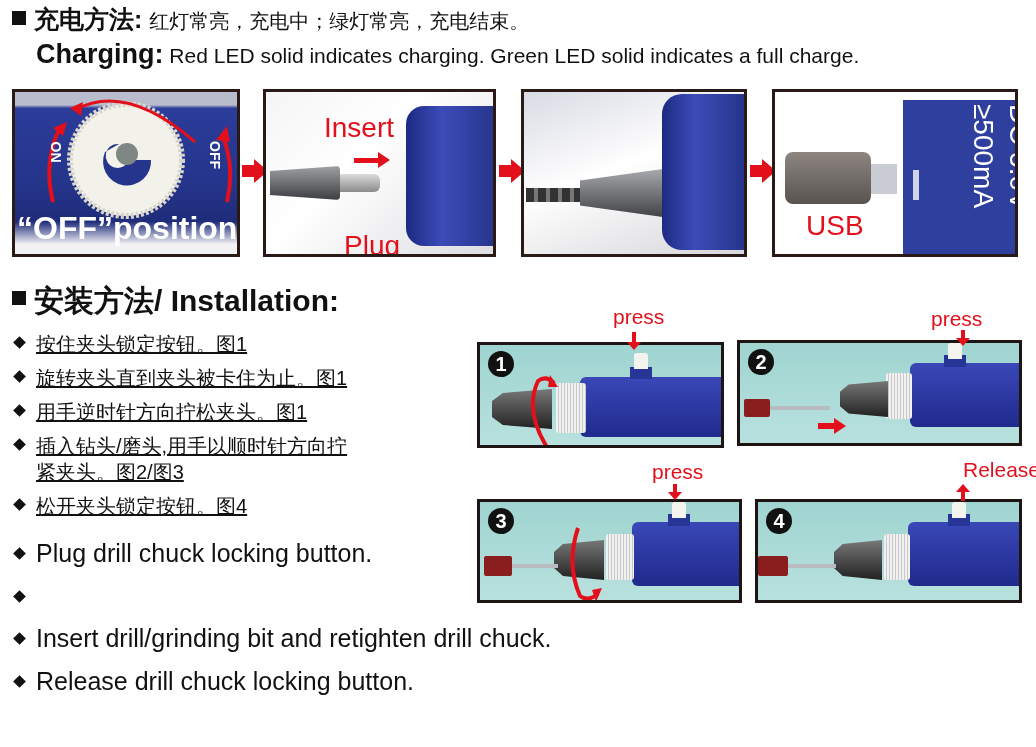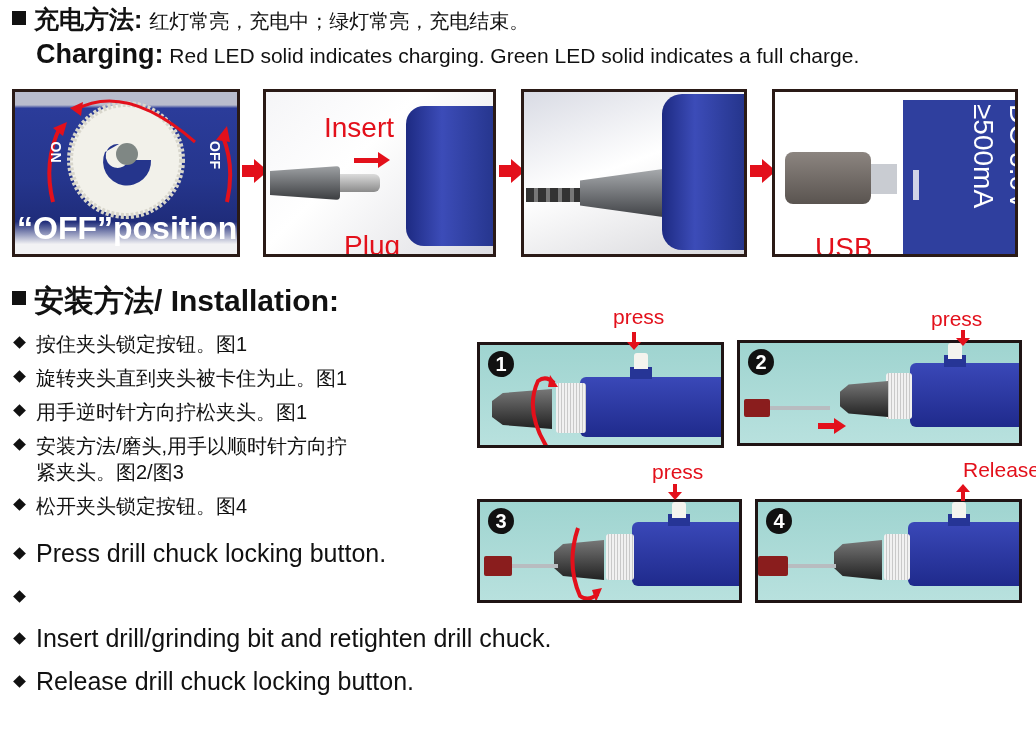--- a/index.html
+++ b/index.html
@@ -24,21 +24,21 @@
   .arrow-right { position:absolute; width:0; height:0; border-top:12px solid transparent; border-bottom:12px solid transparent; border-left:14px solid #e3101b; }
   .arrow-right::before { content:""; position:absolute; left:-26px; top:-6px; width:12px; height:12px; background:#e3101b; }
 
   .red-label { color:#e3101b; font-size:28px; position:absolute; white-space:nowrap; }
   .white-label { color:#ffffff; font-size:32px; position:absolute; white-space:nowrap; }
 
   
   .sec2 { left:12px; top:282px; font-size:30px; font-weight:bold; white-space:nowrap; line-height:38px; }
   .sec2 .sq { display:inline-block; width:14px; height:14px; background:#111; margin-right:8px; vertical-align:6px; }
   .list-cn { left:12px; top:327px; font-size:20px; line-height:34px; }
-  .list-cn .item { white-space:nowrap; }
+  .list-cn .item { white-space:nowrap;text-decoration:underline; }
   .list-cn .cont { padding-left:24px; margin-top:-8px; }
   .list-en { left:12px; top:532px; font-size:25px; line-height:42.5px; }
   .list-en .item { white-space:nowrap; }
   .dia { display:inline-block; width:9px; height:9px; background:#111; transform:rotate(45deg); margin-right:12px; vertical-align:4px; margin-left:3px; }
 
   .step { position:absolute; border:3px solid #1f1414; box-sizing:border-box; overflow:hidden; background:linear-gradient(#9fd4d0, #b8e1de); }
   .s1 { left:477px; top:342px; width:247px; height:106px; }
   .s2 { left:737px; top:340px; width:285px; height:106px; }
   .s3 { left:477px; top:499px; width:265px; height:104px; }
   .s4 { left:755px; top:499px; width:267px; height:104px; }
@@ -96,43 +96,43 @@
 <div class="panel p3">
   <div class="abs" style="left:2px;top:96px;width:60px;height:14px;background:repeating-linear-gradient(90deg,#333 0 8px,#777 8px 12px);"></div>
   <div class="abs" style="left:56px;top:76px;width:90px;height:50px;background:linear-gradient(#a9acaf,#3f4145);clip-path:polygon(0 25%,100% 0,100% 100%,0 75%);"></div>
   <div class="abs" style="left:138px;top:2px;width:82px;height:156px;background:linear-gradient(90deg,#1d2a82,#3c4cb8 40%,#25358c);border-radius:20px 0 0 20px;"></div>
 </div>
 <div class="arrow-right" style="left:762px;top:159px;"></div>
 
 <div class="panel p4">
   <div class="abs" style="left:10px;top:60px;width:86px;height:52px;background:linear-gradient(#8c8580,#5a5450);border-radius:8px;clip-path:polygon(0 0,100% 0,100% 100%,0 100%);"></div>
   <div class="abs" style="left:96px;top:72px;width:26px;height:30px;background:#c9ccd2;"></div>
-  <div class="red-label" style="left:40px;top:118px;margin-top:22px;">USB</div>
+  <div class="red-label" style="left:31px;top:118px;">USB</div>
   <div class="abs" style="left:128px;top:8px;width:115px;height:155px;background:#2f3f9e;">
     <div class="abs" style="left:10px;top:70px;width:6px;height:30px;background:#d0d4e8;"></div>
     <div class="abs" style="left:100px;top:4px;color:#fff;font-size:28px;writing-mode:vertical-rl;white-space:nowrap;">DC 5.0V</div>
     <div class="abs" style="left:64px;top:4px;color:#fff;font-size:28px;writing-mode:vertical-rl;white-space:nowrap;">≥500mA</div>
   </div>
 </div>
 
 <div class="abs sec2">
   <span class="sq"></span><span>安装方法/ Installation:</span>
 </div>
 
 <div class="abs list-cn">
   <div class="item"><span class="dia"></span><span>按住夹头锁定按钮。图1</span></div>
   <div class="item"><span class="dia"></span><span>旋转夹头直到夹头被卡住为止。图1</span></div>
   <div class="item"><span class="dia"></span><span>用手逆时针方向拧松夹头。图1</span></div>
-  <div class="item"><span class="dia"></span><span>安装方法/磨头,用手以顺时针方向拧</span></div>
+  <div class="item"><span class="dia"></span><span>插入钻头/磨头,用手以顺时针方向拧</span></div>
   <div class="item cont"><span>紧夹头。图2/图3</span></div>
   <div class="item"><span class="dia"></span><span>松开夹头锁定按钮。图4</span></div>
 </div>
 
 <div class="abs list-en">
-  <div class="item"><span class="dia"></span><span>Press drill chuck locking button.</span></div>
+  <div class="item"><span class="dia"></span><span>Plug drill chuck locking button.</span></div>
   <div class="item"><span class="dia"></span></div>
   <div class="item"><span class="dia"></span><span>Insert drill/grinding bit and retighten drill chuck.</span></div>
   <div class="item"><span class="dia"></span><span>Release drill chuck locking button.</span></div>
 </div>
 
 <div class="step-label" style="left:613px;top:305px;">press</div>
 <div class="step-label" style="left:931px;top:307px;">press</div>
 <div class="step-label" style="left:652px;top:460px;">press</div>
 <div class="step-label" style="left:954px;top:458px;margin-left:9px;">Release</div>
 

